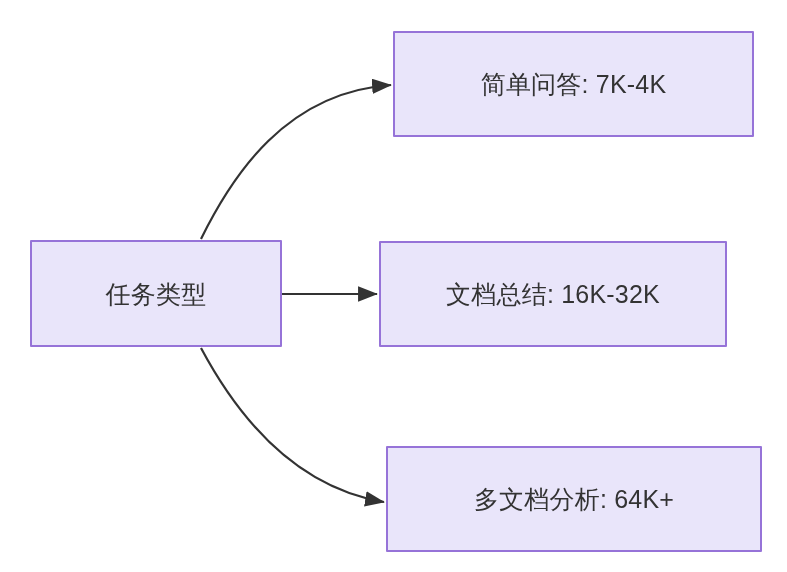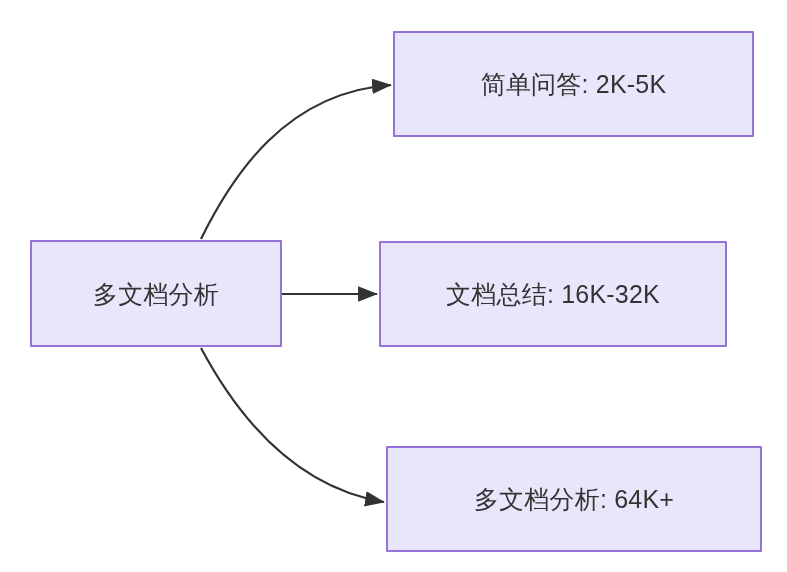--- a/index.html
+++ b/index.html
@@ -83,25 +83,25 @@
     </defs>
 
     <path d="M 201 239 C 232 176, 286 92, 391 85" fill="none" stroke="#333333" stroke-width="2.2" marker-end="url(#arrowhead)"></path>
 
     <path d="M 282 294 L 377 294" fill="none" stroke="#333333" stroke-width="2.2" marker-end="url(#arrowhead)"></path>
 
     <path d="M 201 348 C 232 406, 288 486, 384 502" fill="none" stroke="#333333" stroke-width="2.2" marker-end="url(#arrowhead)"></path>
   </svg>
 
   <div class="node" id="node-task-type">
-    <span class="node-label">多文档分析</span>
+    <span class="node-label">任务类型</span>
   </div>
 
   <div class="node" id="node-simple-qa">
-    <span class="node-label">简单问答: 2K-5K</span>
+    <span class="node-label">简单问答: 7K-4K</span>
   </div>
 
   <div class="node" id="node-doc-summary">
     <span class="node-label">文档总结: 16K-32K</span>
   </div>
 
   <div class="node" id="node-multi-doc">
     <span class="node-label">多文档分析: 64K+</span>
   </div>
 

